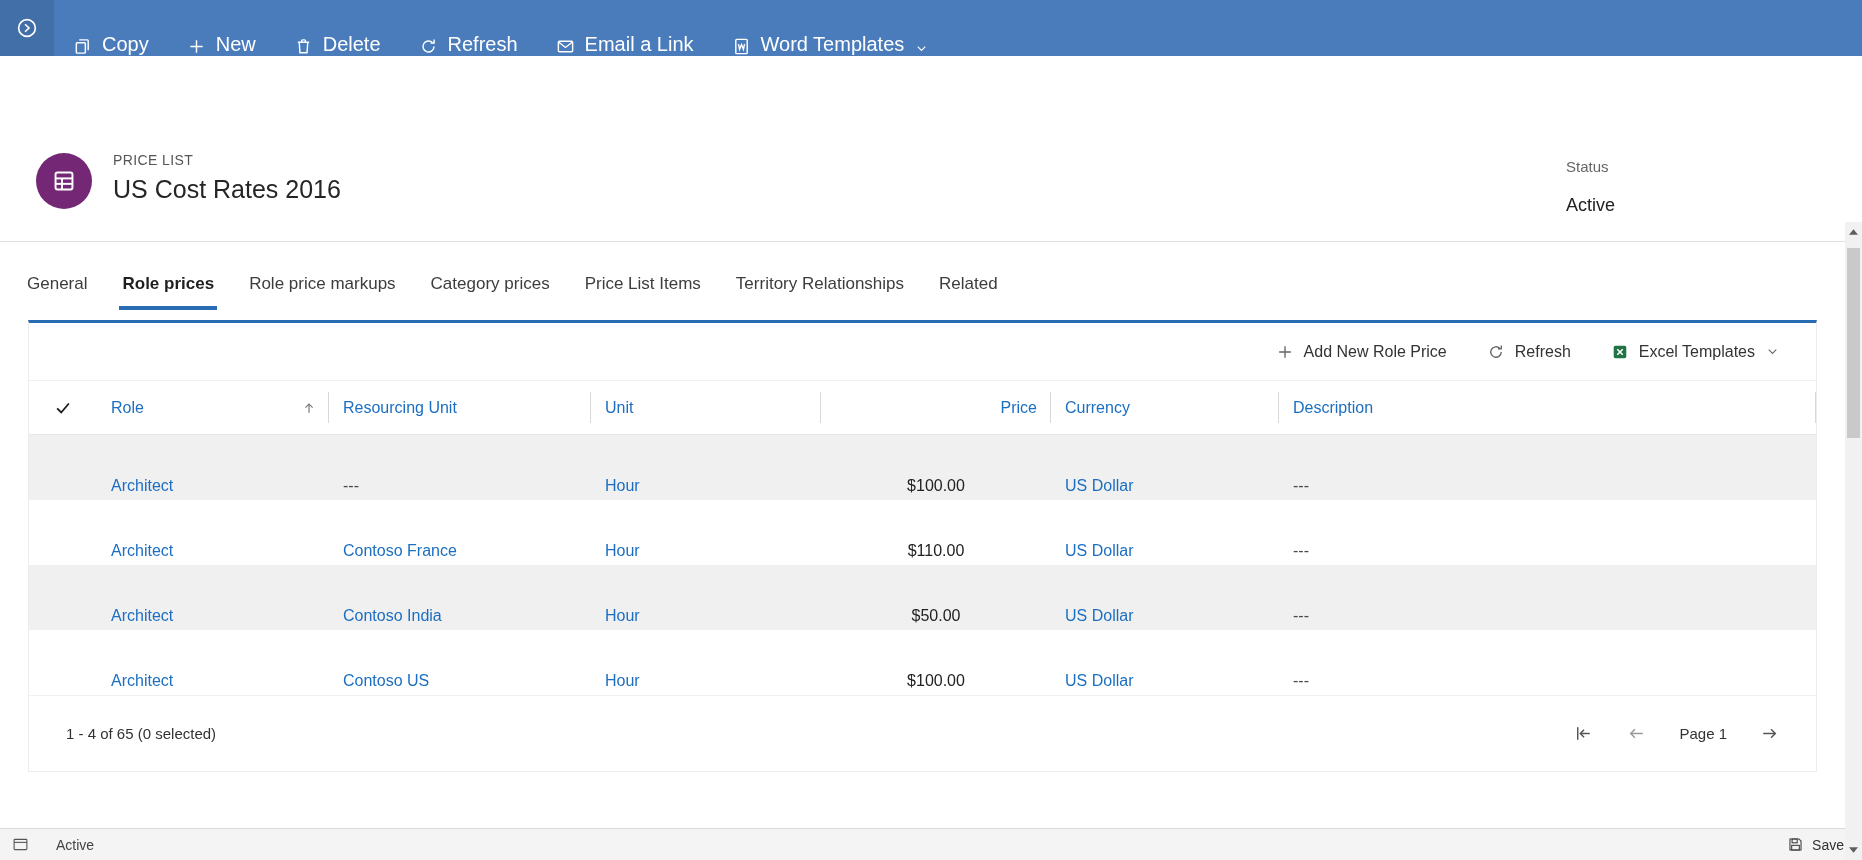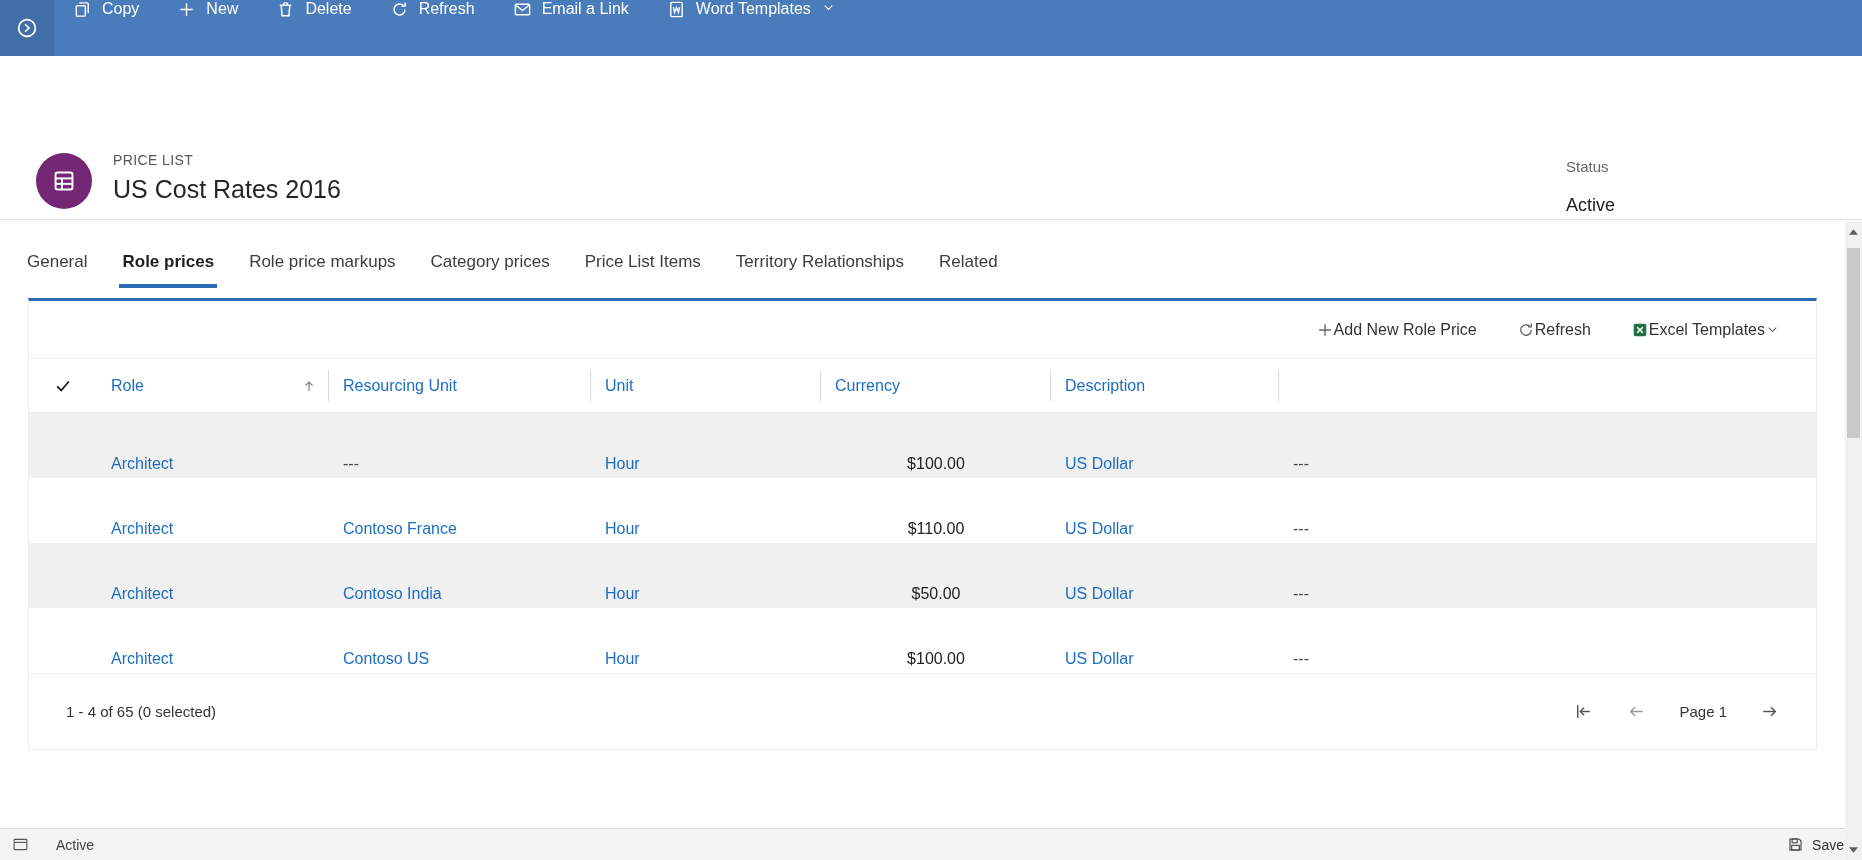--- a/index.html
+++ b/index.html
@@ -14,27 +14,27 @@
   
   .cmdbar {
     height:56px; background:var(--bar-blue,#4a7cbc);
     display:flex; align-items:stretch; color:#fff;
   }
   .cmd-expand {
     width:54px; border:none; background:rgba(0,0,0,.10); color:#fff;
     display:flex; align-items:center; justify-content:center; cursor:pointer;
   }
   .cmd-item {
-    display:flex; align-items:flex-start; gap:10px; padding:0 19px;
-    background:transparent; border:none; color:#fff; font-size:16px; cursor:pointer;
+    display:flex; align-items:flex-end; gap:10px; padding:0 19px;
+    background:transparent; border:none; color:#fff; font-size:20px; cursor:pointer;
   }
   .cmd-item svg { stroke:currentColor; fill:none; stroke-width:1.5; }
 
   
-  .record-header { height:164px; border-bottom:1px solid #e0e0e0; position:relative; background:#fff; }
+  .record-header { height:186px; border-bottom:1px solid #e0e0e0; position:relative; background:#fff; }
   .entity-icon {
     position:absolute; left:36px; top:97px; width:56px; height:56px; border-radius:50%;
     background:var(--entity-purple,#742774); display:flex; align-items:center; justify-content:center;
   }
   .entity-icon svg { stroke:#fff; fill:none; stroke-width:1.5; }
   .titles { position:absolute; left:113px; top:96px; }
   .entity-type { font-size:14px; color:#555; letter-spacing:.4px; }
   .page-title { font-size:25px; font-weight:400; color:#252525; margin-top:7px; }
   .status-block { position:absolute; left:1566px; top:102px; }
   .status-label { font-size:15px; color:#666; }
@@ -57,21 +57,21 @@
     margin:10px 45px 0 28px;
     border-top:3px solid var(--accent-blue,#2a6cb4);
     border-left:1px solid #ededed; border-right:1px solid #ededed; border-bottom:1px solid #ededed;
     background:#fff;
   }
   .grid-toolbar {
     height:58px; display:flex; justify-content:flex-end; align-items:center;
     padding-right:16px; border-bottom:1px solid #f0f0f0;
   }
   .tb-item {
-    display:flex; align-items:center; gap:0; padding:0 20px; height:100%;
+    display:flex; align-items:center; gap:10px; padding:0 20px; height:100%;
     background:none; border:none; color:#333; font-size:16px; cursor:pointer;
   }
   .tb-item svg { stroke:#666; fill:none; stroke-width:1.5; }
 
   .thead, .trow {
     display:grid;
     grid-template-columns:68px 232px 262px 230px 230px 228px 1fr;
     align-items:center;
   }
   .thead { height:54px; border-bottom:1px solid #e6e6e6; }
@@ -289,20 +289,21 @@
       <span>Role</span>
       <span>
         <svg width="16" height="16" viewBox="0 0 20 20" fill="none" stroke="#777" stroke-width="1.5">
             <line x1="10" y1="16" x2="10" y2="5"></line>
             <polyline points="5.5,9.5 10,5 14.5,9.5"></polyline>
           </svg>
       </span>
     </div>
     <div class="th">Resourcing Unit</div>
     <div class="th">Unit</div>
+    <div class="th price">Price</div>
     <div class="th">Currency</div>
     <div class="th">Description</div>
   </div>
 
   <div class="tbody">
     <div class="trow">
       <div class="cell check"></div>
       <div class="cell"><a class="link">Architect</a></div>
       <div class="cell"><a class="link empty">---</a></div>
       <div class="cell"><a class="link">Hour</a></div>

